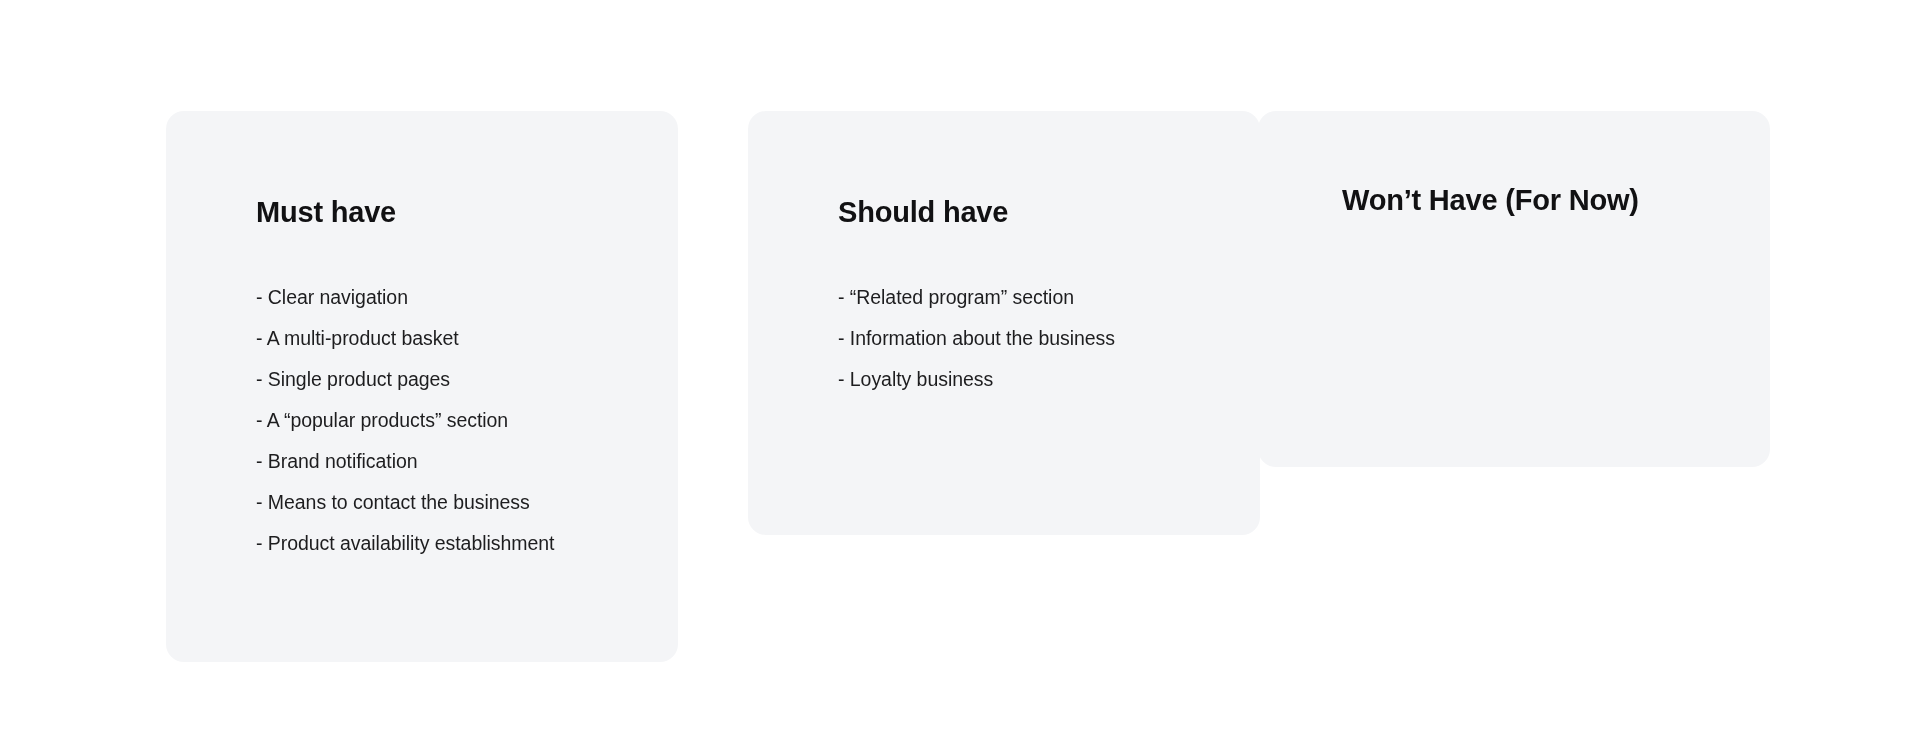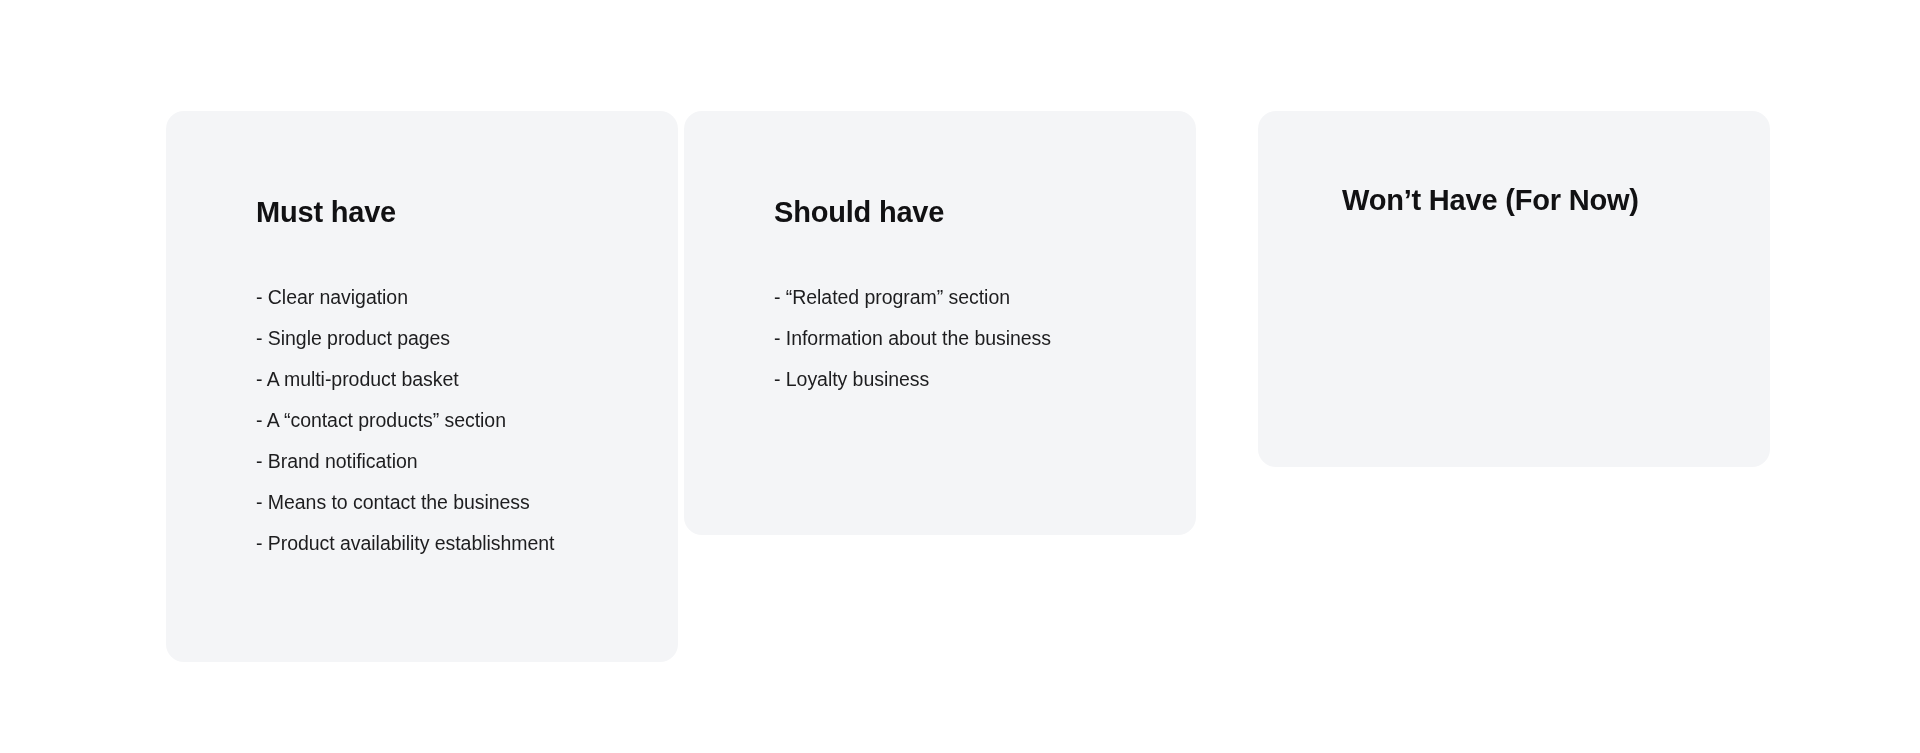--- a/index.html
+++ b/index.html
@@ -32,21 +32,21 @@
   
   .card-must {
     left: 166px;
     top: 111px;
     width: 512px;
     height: 551px;
     padding: 84px 0 0 0;
   }
   
   .card-should {
-    left: 684px;
+    left: 748px;
     top: 111px;
     width: 512px;
     height: 424px;
     padding: 84px 0 0 0;
   }
   
   .card-wont {
     left: 1258px;
     top: 111px;
     width: 512px;
@@ -102,23 +102,23 @@
 </head>
 <body>
 
 <div class="board">
 
   <section class="card card-must">
     <div class="card-inner">
       <h2 class="card-title">Must have</h2>
       <ul class="card-list">
         <li>- Clear navigation</li>
+        <li>- A multi-product basket</li>
         <li>- Single product pages</li>
-        <li>- A multi-product basket</li>
-        <li>- A “contact products” section</li>
+        <li>- A “popular products” section</li>
         <li>- Brand notification</li>
         <li>- Means to contact the business</li>
         <li>- Product availability establishment</li>
       </ul>
     </div>
   </section>
 
   <section class="card card-should">
     <div class="card-inner">
       <h2 class="card-title">Should have</h2>

